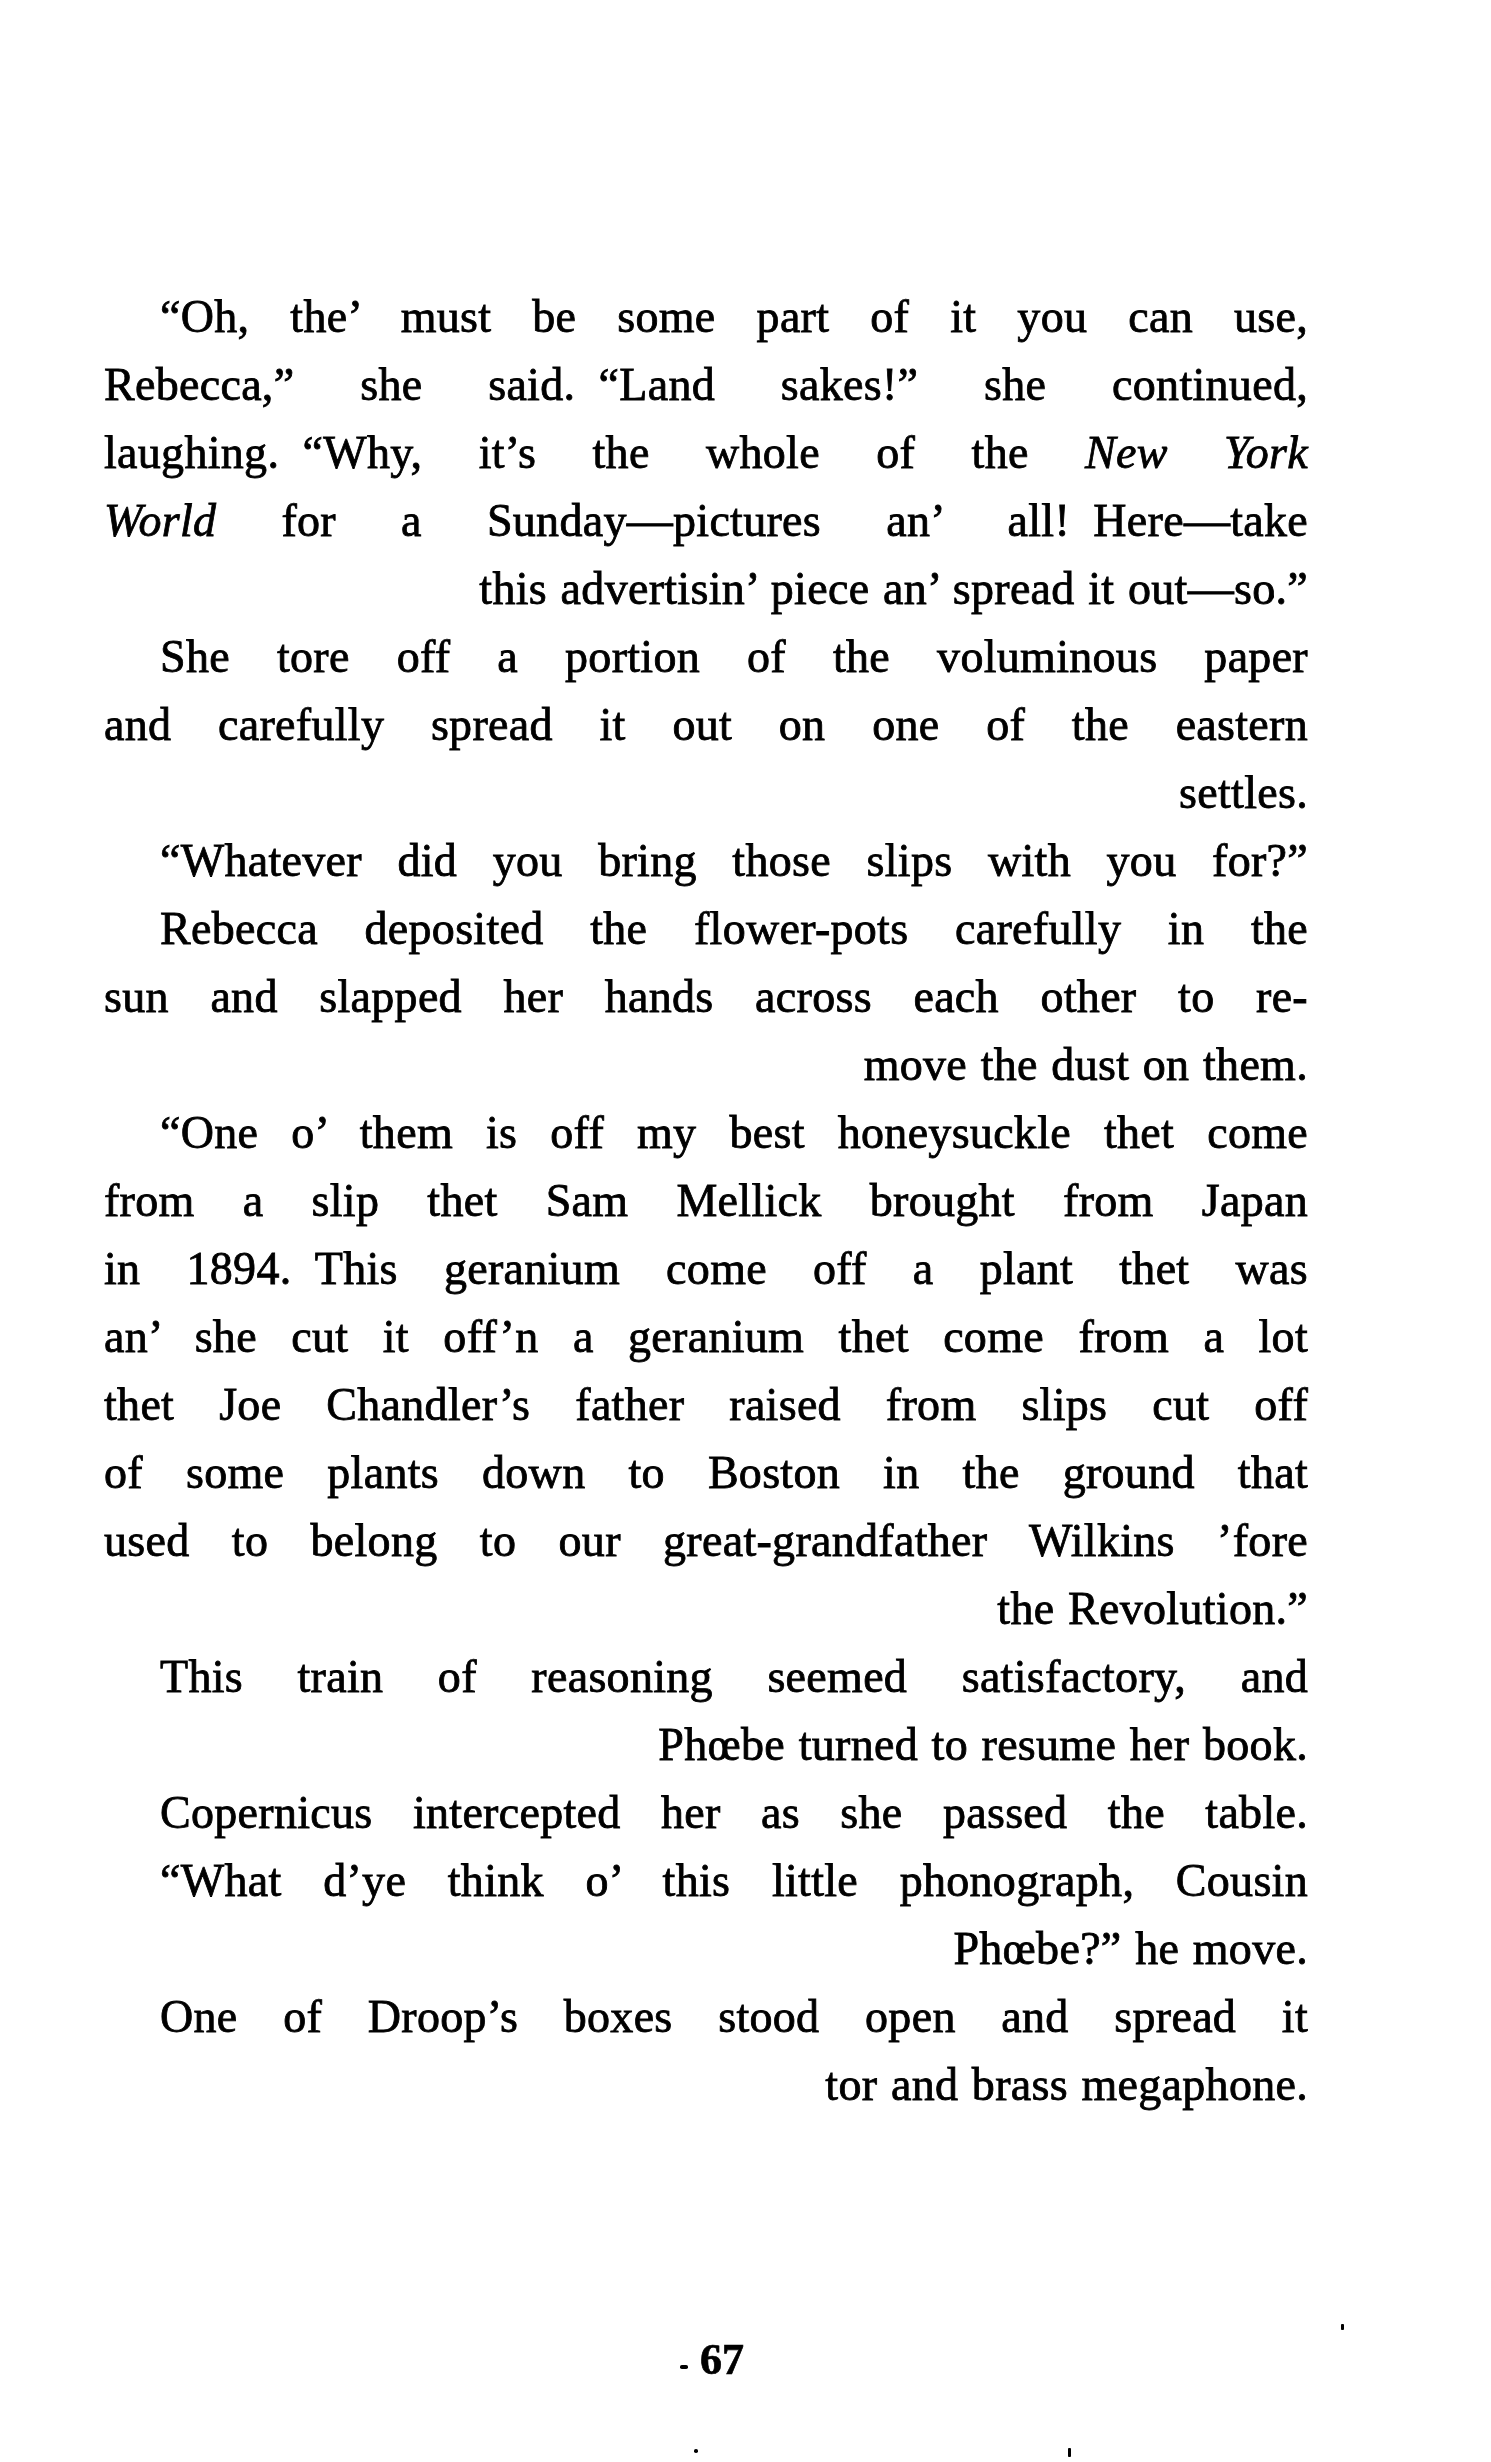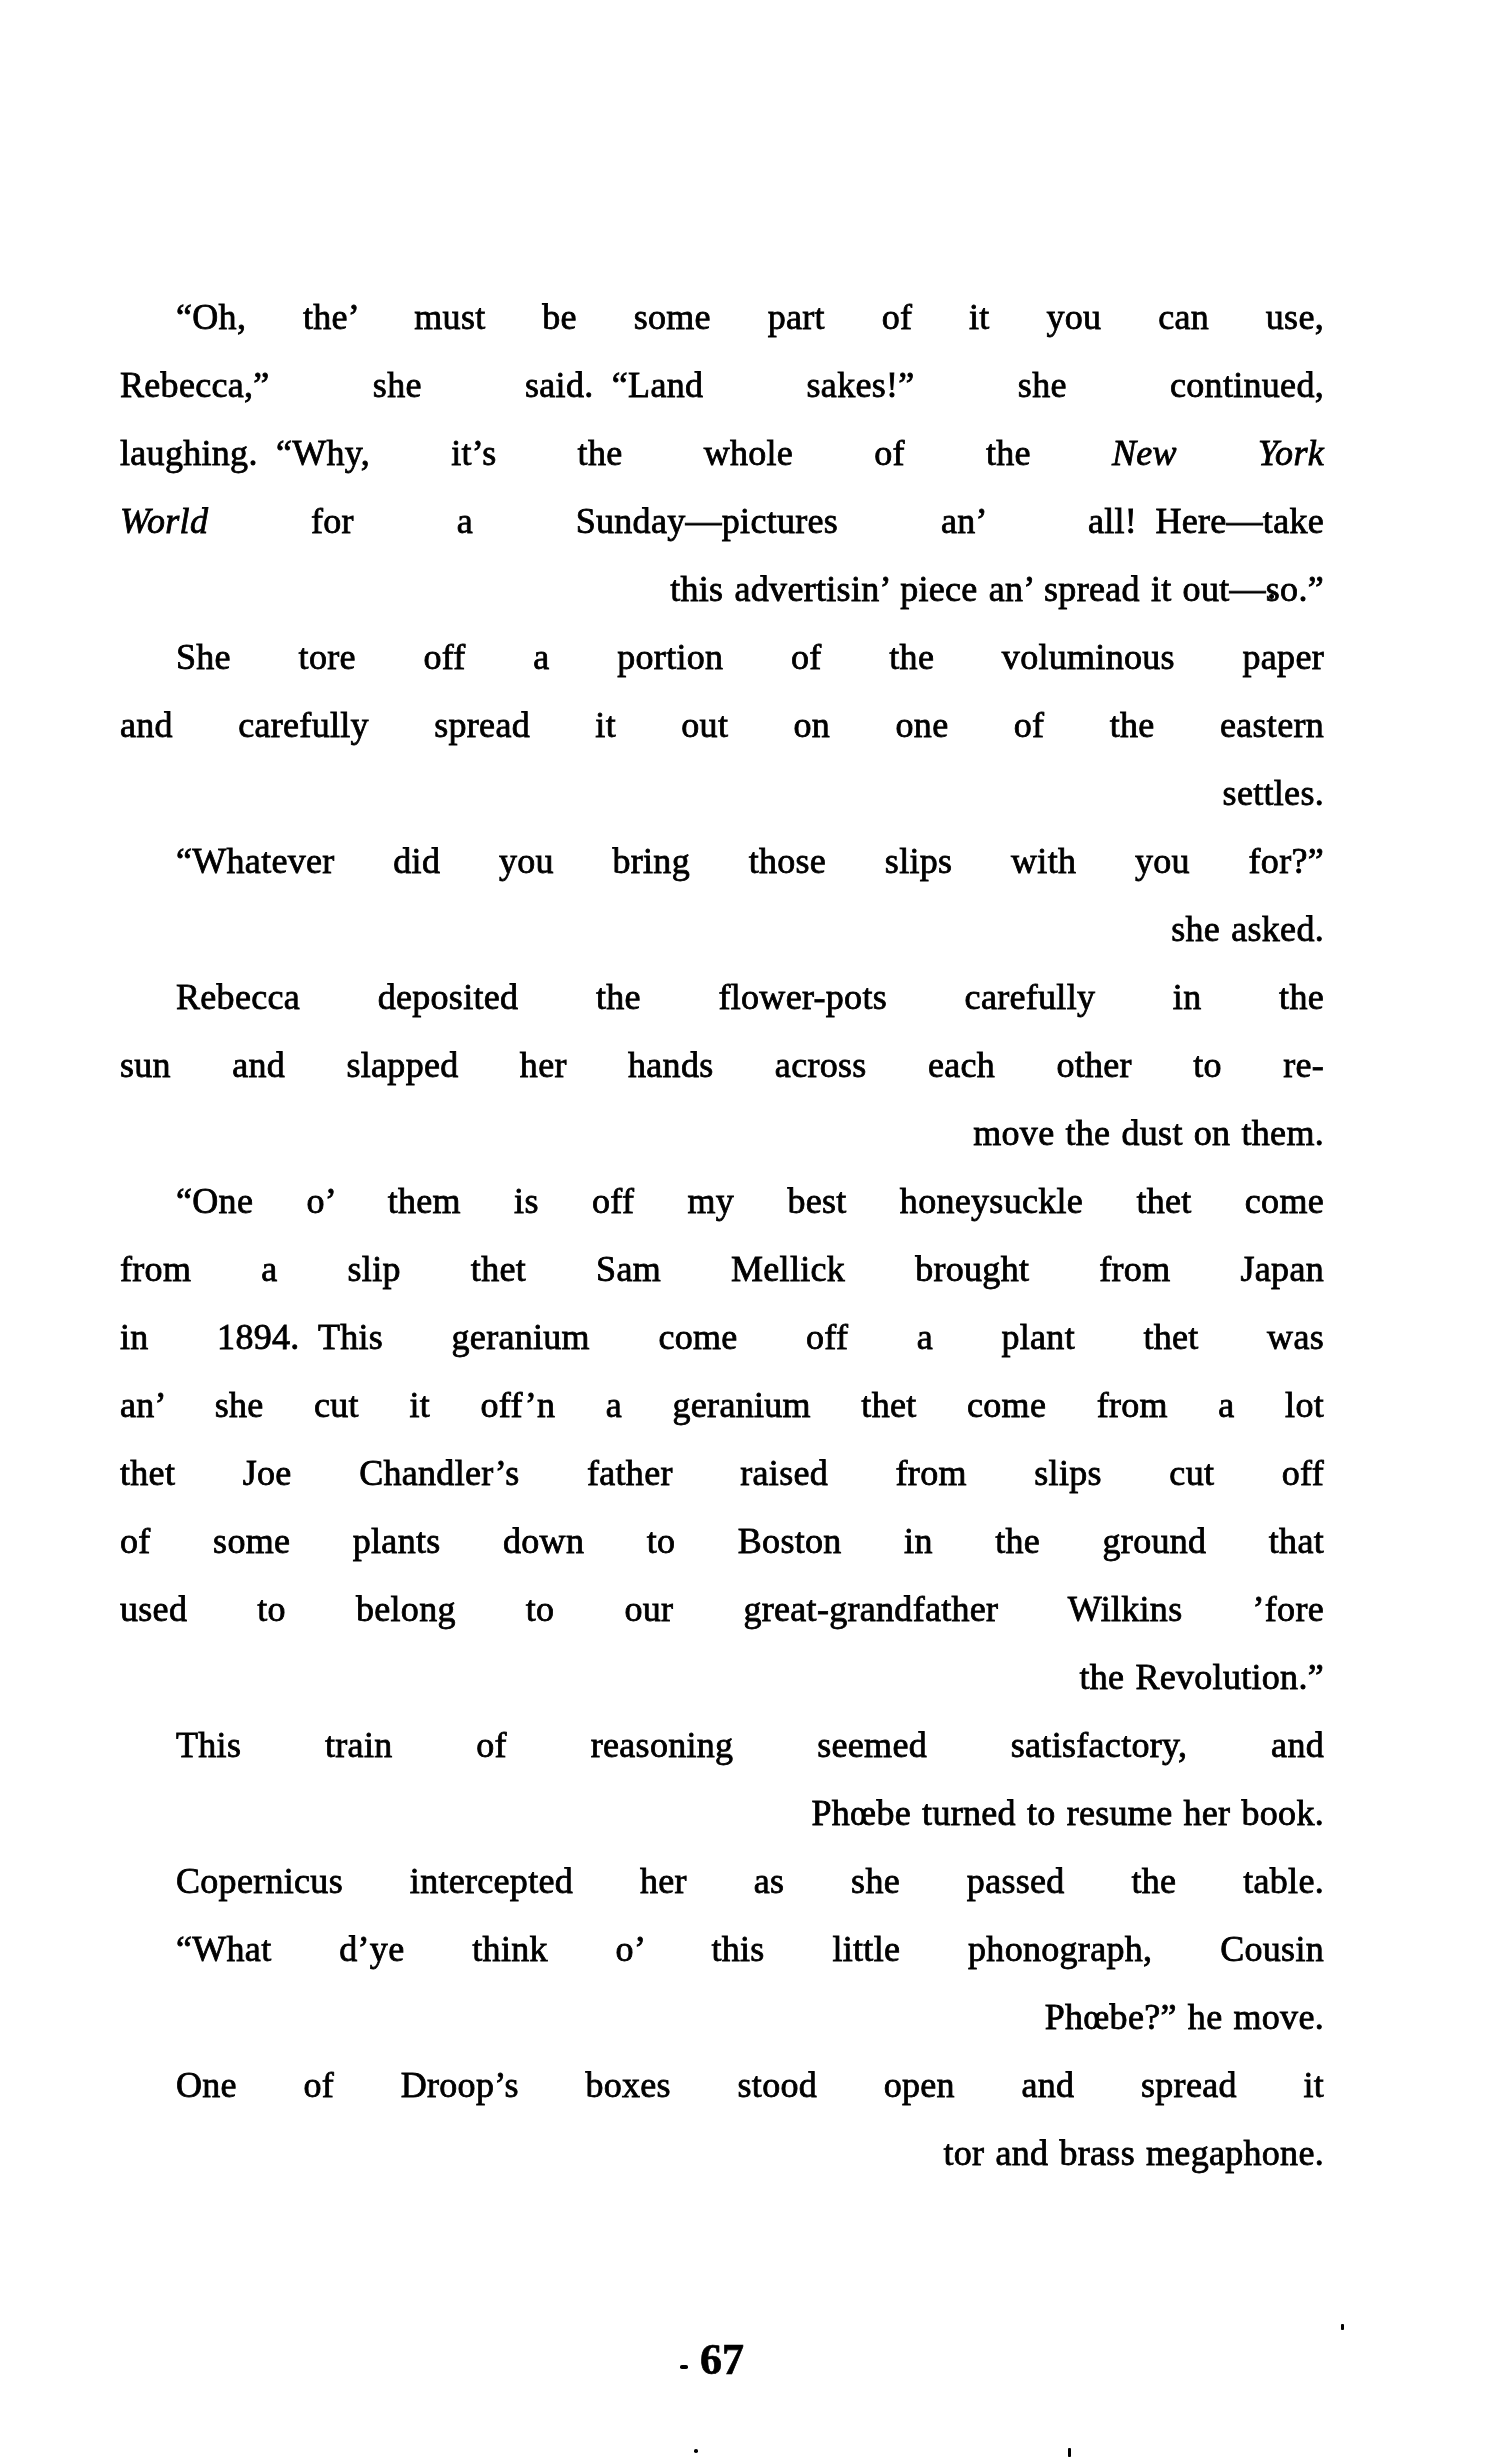--- a/index.html
+++ b/index.html
@@ -25,23 +25,23 @@
     text-align: center;
     font-size: 47px;
     font-weight: bold;
     letter-spacing: 2.7px;
     word-spacing: 12.7px;
     -webkit-text-stroke: 0.7px #000;
   }
   .body-text {
     position: absolute;
     top: 283px;
-    left: 120px;
+    left: 104px;
     width: 1204px;
-    font-size: 36px;
+    font-size: 46px;
     line-height: 68px;
     letter-spacing: 0.3px;
     word-spacing: 1.8px;
     -webkit-text-stroke: 0.8px #000;
   }
   .line {
     text-align: right;
   }
   .line.just {
     text-align: justify;
@@ -82,21 +82,20 @@
   <div class="body-text">
       <div class="line indent just"><span class="">“Oh, the’ must be some part of it you can use,</span></div>
       <div class="line just"><span class="">Rebecca,” she said. “Land sakes!” she continued,</span></div>
       <div class="line just"><span class="">laughing. “Why, it’s the whole of the </span><span class="it">New York</span></div>
       <div class="line just"><span class="it">World</span><span class=""> for a Sunday—pictures an’ all! Here—take</span></div>
       <div class="line"><span class="">this advertisin’ piece an’ spread it out—so.”</span></div>
       <div class="line indent just"><span class="">She tore off a portion of the voluminous paper</span></div>
       <div class="line just"><span class="">and carefully spread it out on one of the eastern</span></div>
       <div class="line"><span class="">settles.</span></div>
       <div class="line indent just"><span class="">“Whatever did you bring those slips with you for?”</span></div>
-      <div class="line"><span class="">she asked.</span></div>
       <div class="line indent just"><span class="">Rebecca deposited the flower-pots carefully in the</span></div>
       <div class="line just"><span class="">sun and slapped her hands across each other to re-</span></div>
       <div class="line"><span class="">move the dust on them.</span></div>
       <div class="line indent just"><span class="">“One o’ them is off my best honeysuckle thet come</span></div>
       <div class="line just"><span class="">from a slip thet Sam Mellick brought from Japan</span></div>
       <div class="line just"><span class="">in 1894. This geranium come off a plant thet was</span></div>
       <div class="line just"><span class="">an’ she cut it off’n a geranium thet come from a lot</span></div>
       <div class="line just"><span class="">thet Joe Chandler’s father raised from slips cut off</span></div>
       <div class="line just"><span class="">of some plants down to Boston in the ground that</span></div>
       <div class="line just"><span class="">used to belong to our great-grandfather Wilkins ’fore</span></div>

